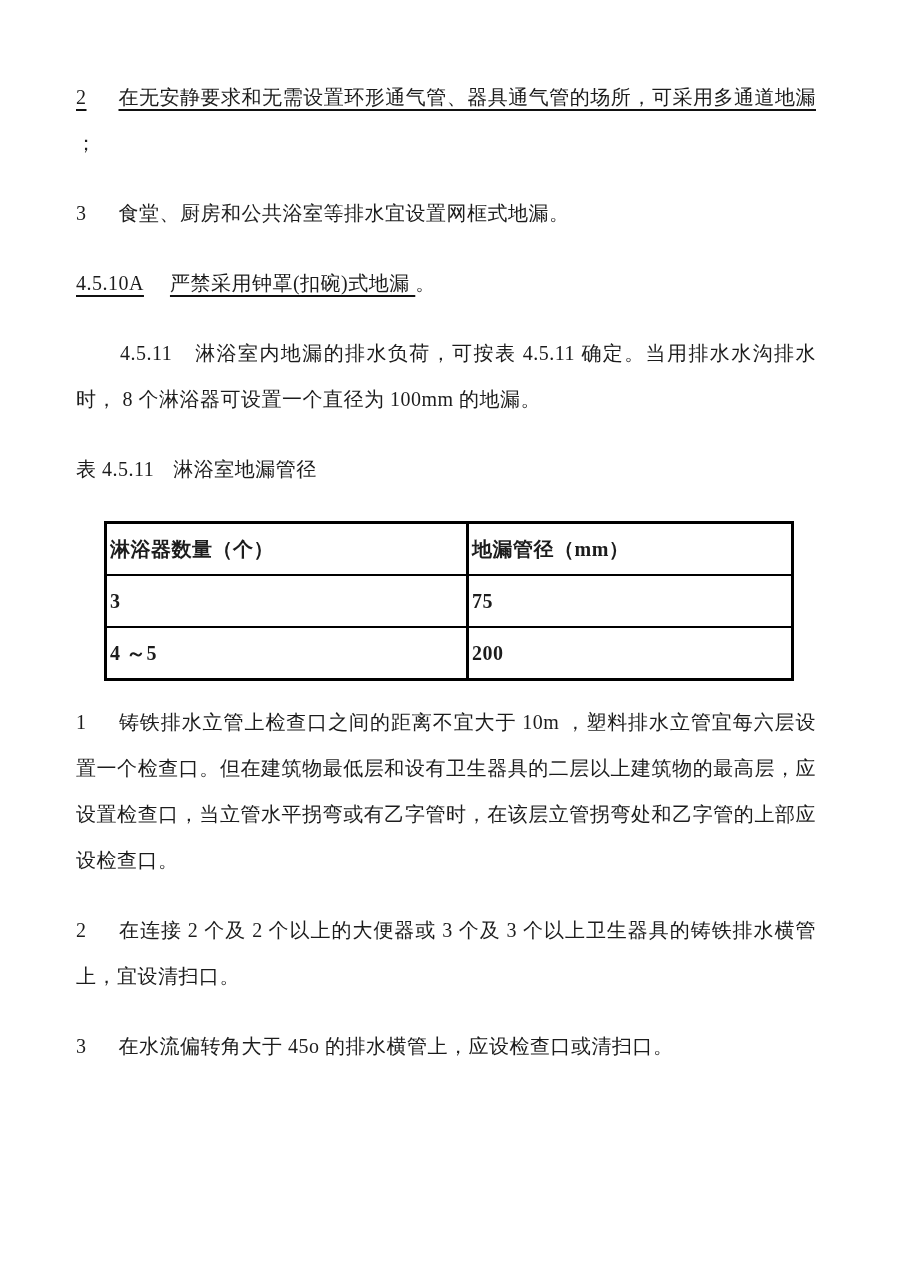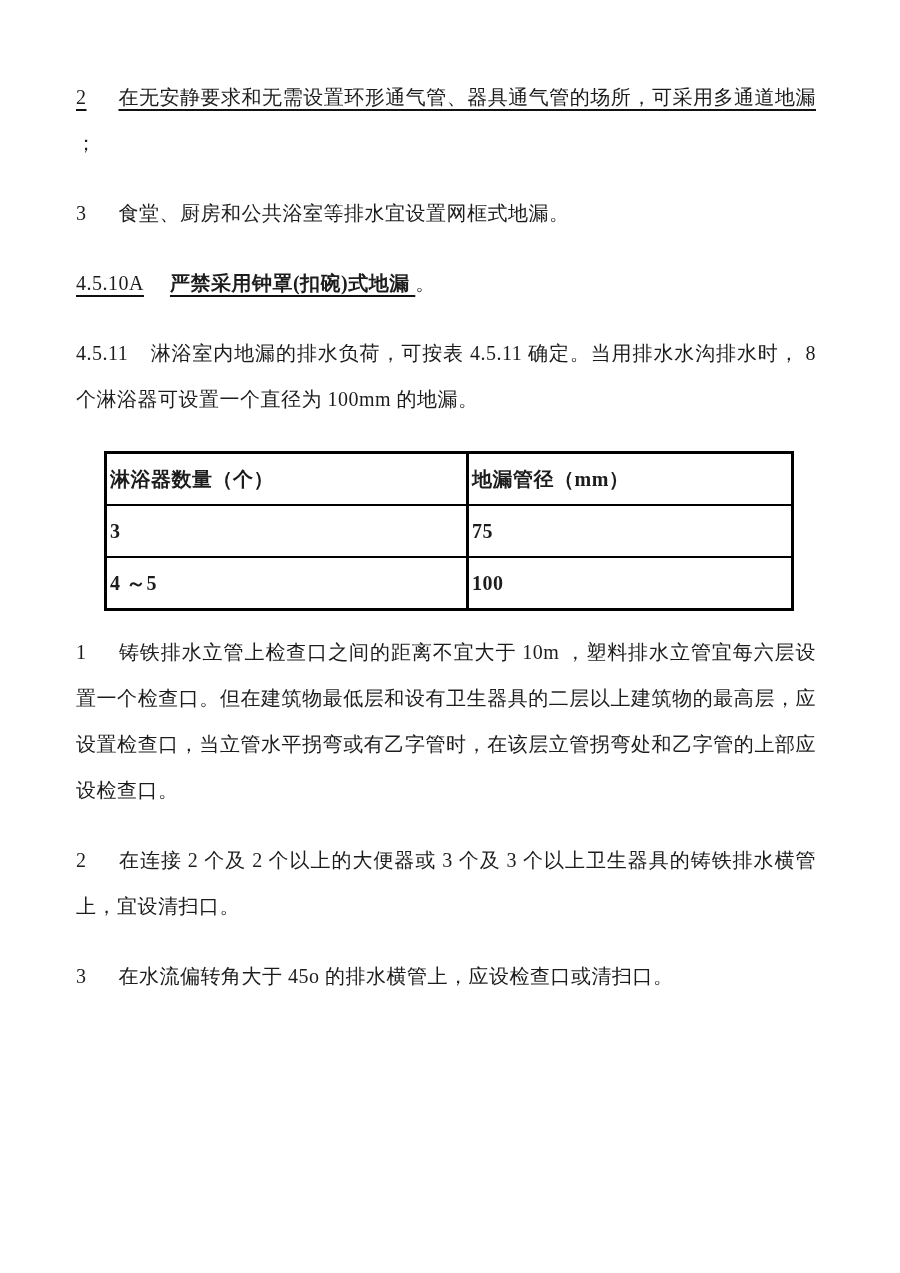--- a/index.html
+++ b/index.html
@@ -28,30 +28,30 @@
     line-height: 46px;
     text-align: justify;
     margin: 0 0 24px 0;
     letter-spacing: 0.5px;
   }
   .num {
     display: inline-block;
     white-space: nowrap;
   }
   .item-num      { margin-right: 32px; }
-  .clause-num    { margin-right: 22px; }
+  .clause-num    { margin-right: 22px; margin-left: 44px; }
   .clause-num-a  { margin-right: 26px; }
   .caption-label { margin-right: 19px; }
   .u {
     text-decoration: underline;
     text-decoration-thickness: 2px;
     text-underline-offset: 5px;
     text-decoration-color: #111;
   }
-  .b { font-weight: bold; }
+  .b { font-weight: normal; }
   table.spec {
     border-collapse: collapse;
     width: 690px;
     margin: 29px 0 18px 28px;
     table-layout: fixed;
   }
   table.spec td {
     border: 2px solid #000;
     height: 48px;
     padding: 1px 3px;
@@ -74,38 +74,39 @@
 <div class="doc">
 
   <p class="para"><span class="num item-num u">2</span><span class="u">在无安静要求和无需设置环形通气管、器具通气管的场所，可采用多通道地漏 </span><span>；</span></p>
 
   <p class="para"><span class="num item-num">3</span><span>食堂、厨房和公共浴室等排水宜设置网框式地漏。</span></p>
 
   <p class="para"><span class="num clause-num-a u">4.5.10A</span><span class="u b">严禁采用钟罩(扣碗)式地漏 </span><span>。</span></p>
 
   <p class="para"><span class="num clause-num">4.5.11</span><span>淋浴室内地漏的排水负荷，可按表 4.5.11 确定。当用排水水沟排水时， 8 个淋浴器可设置一个直径为 100mm 的地漏。</span></p>
 
+  <p class="para"><span class="num caption-label">表 4.5.11</span><span>淋浴室地漏管径</span></p>
 
   <table class="spec">
     <colgroup>
       <col style="width:52.7%">
       <col style="width:47.3%">
     </colgroup>
     <tbody>
       <tr>
         <td>淋浴器数量（个）</td>
         <td class="divider-col">地漏管径（mm）</td>
       </tr>
       <tr>
         <td>3</td>
         <td class="divider-col">75</td>
       </tr>
       <tr>
         <td>4 ～5</td>
-        <td class="divider-col">100</td>
+        <td class="divider-col">200</td>
       </tr>
     </tbody>
   </table>
 
 
   <p class="para"><span class="num item-num">1</span><span>铸铁排水立管上检查口之间的距离不宜大于 10m ，塑料排水立管宜每六层设置一个检查口。但在建筑物最低层和设有卫生器具的二层以上建筑物的最高层，应设置检查口，当立管水平拐弯或有乙字管时，在该层立管拐弯处和乙字管的上部应设检查口。</span></p>
 
   <p class="para"><span class="num item-num">2</span><span>在连接 2 个及 2 个以上的大便器或 3 个及 3 个以上卫生器具的铸铁排水横管上，宜设清扫口。</span></p>
 
 

